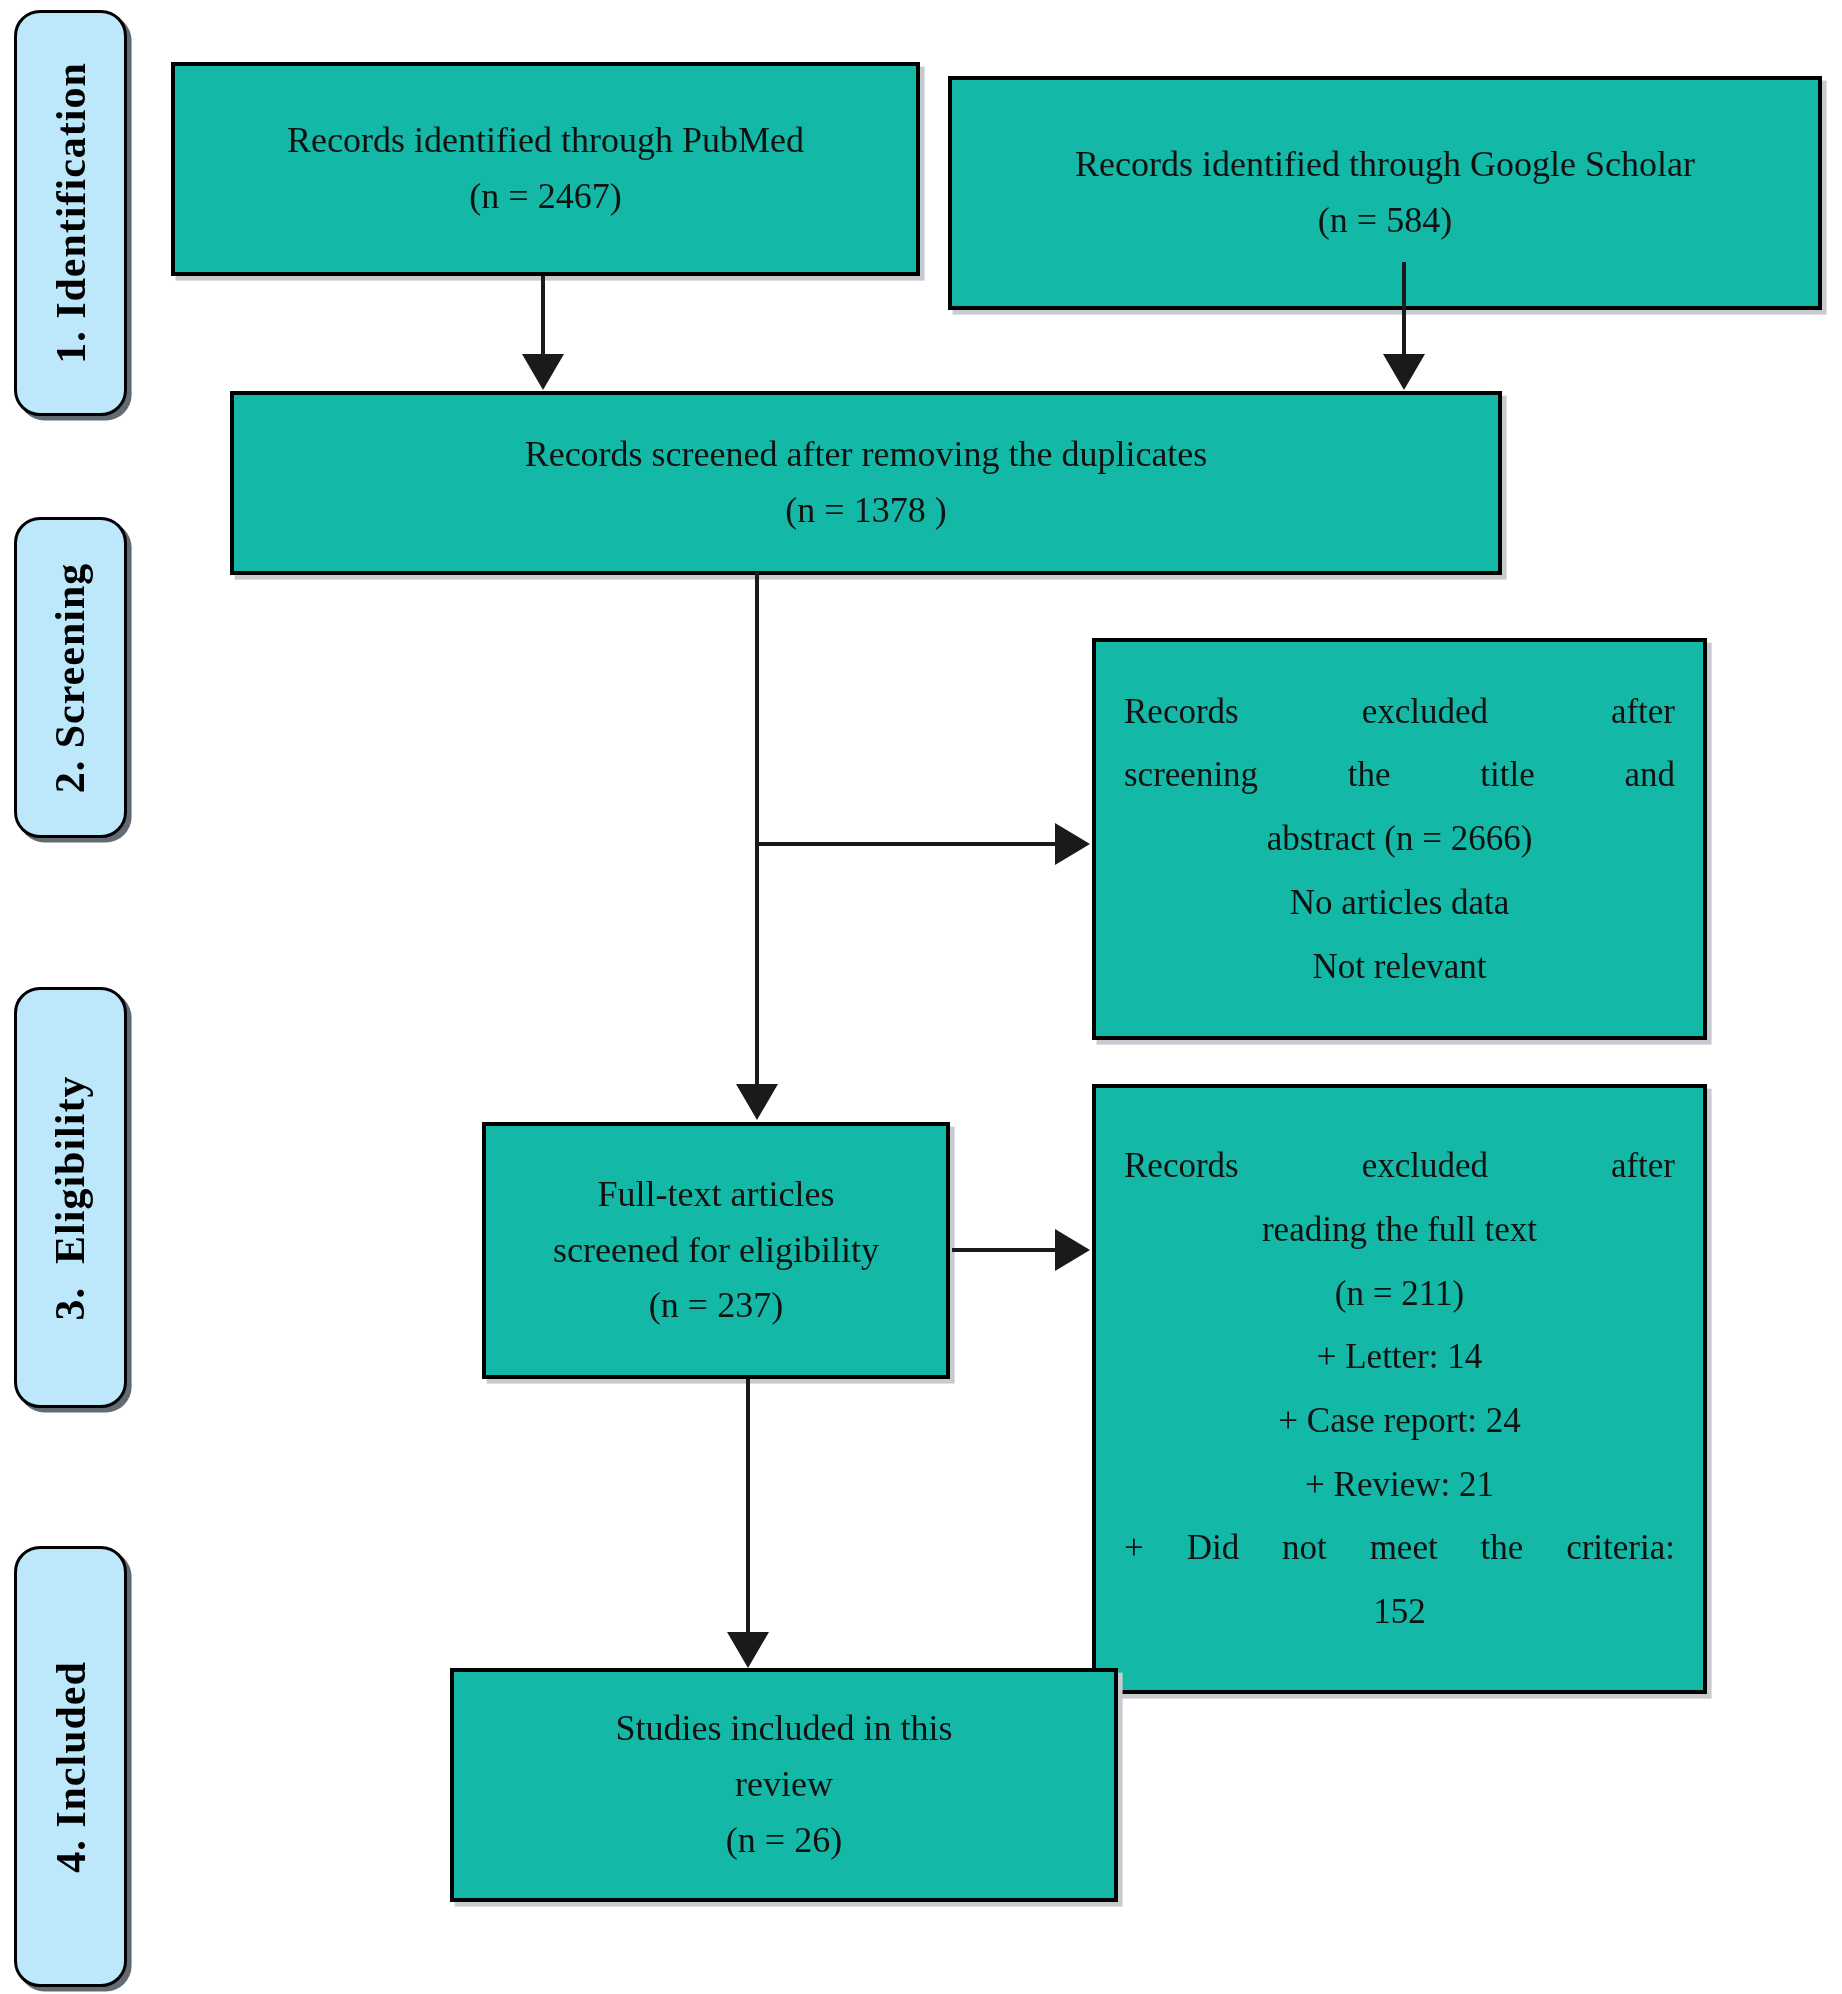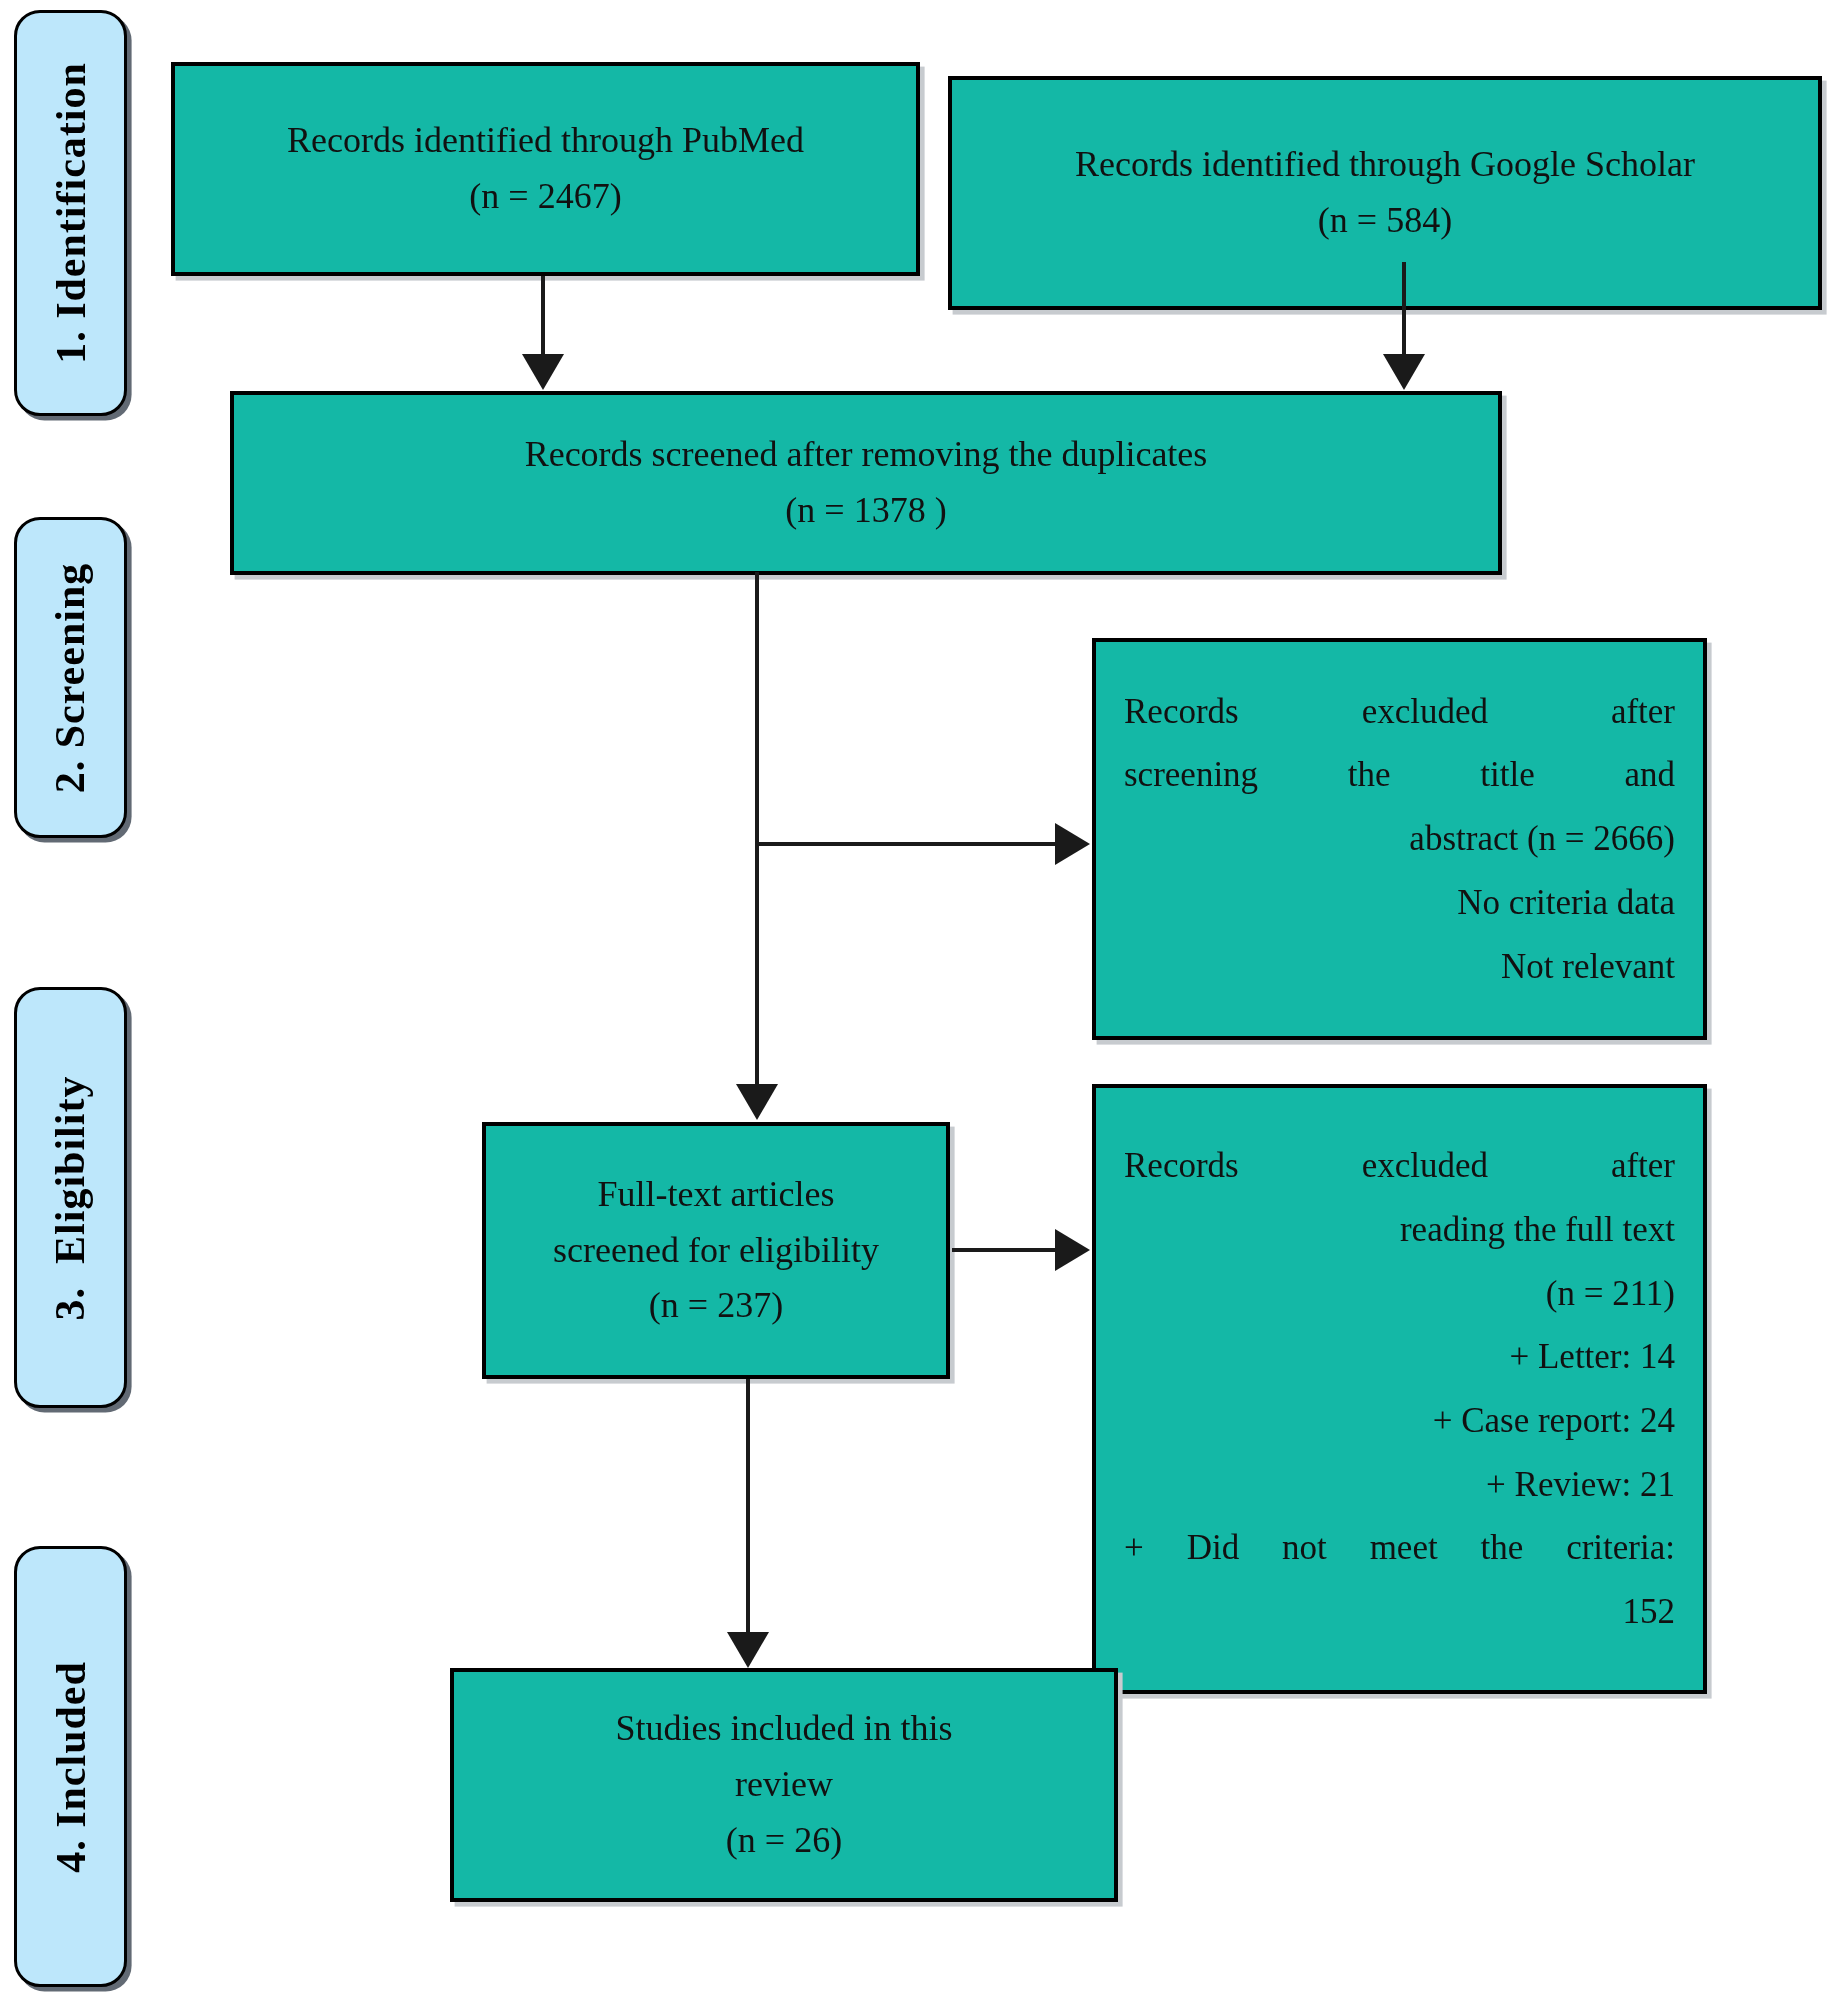--- a/index.html
+++ b/index.html
@@ -47,21 +47,21 @@
 
   .box-pubmed  {left:171px; top:62px;  width:749px;height:214px;}
   .box-google  {left:948px;top:76px;  width:874px;height:234px;}
   .box-screened{left:230px; top:391px;  width:1272px;height:184px;}
   .box-fulltext{left:482px; top:1122px; width:468px; height:257px;}
   .box-included{left:450px; top:1668px; width:668px;height:234px;}
 
   .box-excl1{left:1092px;top:638px;width:615px;height:402px;padding:0 28px;}
   .box-excl2{left:1092px;top:1084px;width:615px;height:610px;padding:0 28px;}
   .box-excl1 .bline,.box-excl2 .bline{
-    font-size:35px;line-height:1.82;text-align:right;
+    font-size:35px;line-height:1.82;text-align:center;
   }
   .just{text-align:justify;text-align-last:justify;}
 
   
   .aline{position:absolute;background:#1a1a1a;}
   .head-down{position:absolute;width:0;height:0;
     border-left:21px solid transparent;border-right:21px solid transparent;
     border-top:36px solid #1a1a1a;}
   .head-right{position:absolute;width:0;height:0;
     border-top:21px solid transparent;border-bottom:21px solid transparent;
@@ -97,21 +97,21 @@
 
   <div class="fbox center-txt box-screened">
     <div class="bline">Records screened after removing the duplicates</div>
     <div class="bline">(n = 1378 )</div>
   </div>
 
   <div class="fbox box-excl1">
     <div class="bline just">Records excluded after</div>
     <div class="bline just">screening the title and</div>
     <div class="bline">abstract (n = 2666)</div>
-    <div class="bline">No criteria data</div>
+    <div class="bline">No articles data</div>
     <div class="bline">Not relevant</div>
   </div>
 
   <div class="fbox center-txt box-fulltext">
     <div class="bline">Full-text articles</div>
     <div class="bline">screened for eligibility</div>
     <div class="bline">(n = 237)</div>
   </div>
 
   <div class="fbox box-excl2">

